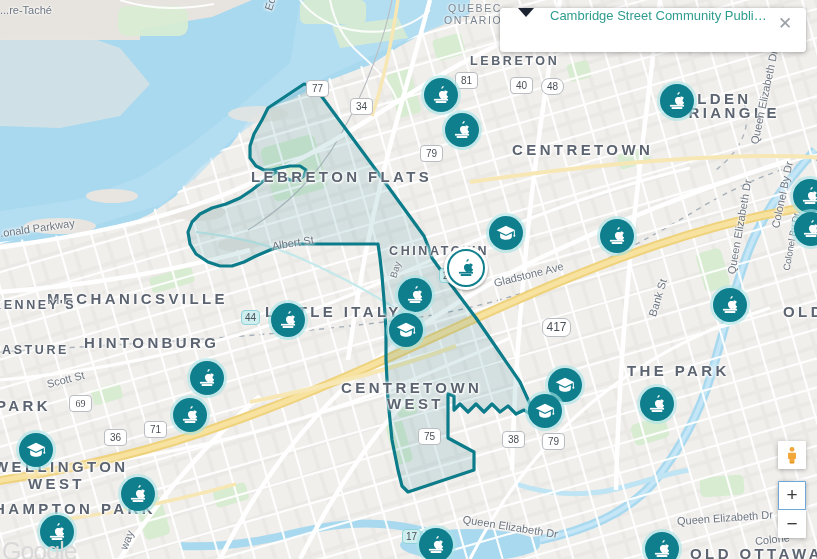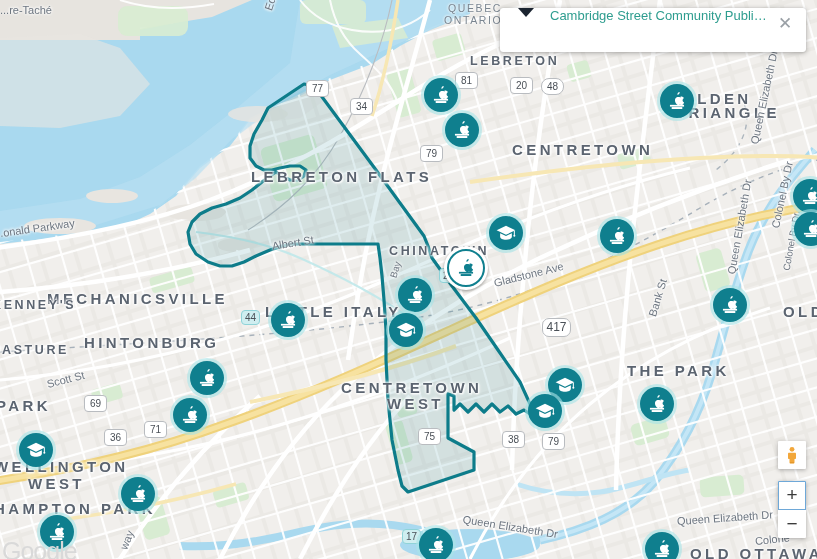--- a/index.html
+++ b/index.html
@@ -322,27 +322,27 @@
       <div class="street" style="left: 677px; top: 515px; transform: rotate(-4deg); transform-origin: left center;">Queen Elizabeth Dr</div>
       <div class="street" style="left: 755px; top: 535px; transform: rotate(-6deg); transform-origin: left center;">Colone</div>
       <div class="street" style="left: -6px; top: 228px; transform: rotate(-8deg); transform-origin: left center;">...onald Parkway</div>
       <div class="street" style="left: 47px; top: 378px; transform: rotate(-14deg); transform-origin: left center;">Scott St</div>
       <div class="street" style="left: 123px; top: 543px; transform: rotate(-68deg); transform-origin: left center;">way</div>
     </div>
   <div id="shields">
       <div class="shield" style="left: 306px; top: 80px;">77</div>
       <div class="shield" style="left: 350px; top: 98px;">34</div>
       <div class="shield" style="left: 455px; top: 72px;">81</div>
-      <div class="shield" style="left: 510px; top: 77px;">20</div>
+      <div class="shield" style="left: 510px; top: 77px;">40</div>
       <div class="shield" style="left: 541px; top: 78px; border-radius: 8px;">48</div>
       <div class="shield" style="left: 420px; top: 145px;">79</div>
       <div class="shield tiny" style="left: 439px; top: 220px; background: rgb(207, 238, 240); border-color: rgb(143, 211, 216);">26</div>
       <div class="shield tiny" style="left: 241px; top: 262px; background: rgb(207, 238, 240); border-color: rgb(143, 211, 216);">44</div>
       <div class="shield big" style="left: 542px; top: 318px;">417</div>
-      <div class="shield" style="left: 84px; top: 395px;">69</div>
+      <div class="shield" style="left: 69px; top: 395px; font-family: Liberation Serif, serif;">69</div>
       <div class="shield" style="left: 104px; top: 429px;">36</div>
       <div class="shield" style="left: 144px; top: 421px;">71</div>
       <div class="shield" style="left: 418px; top: 428px;">75</div>
       <div class="shield" style="left: 502px; top: 431px;">38</div>
       <div class="shield" style="left: 542px; top: 433px;">79</div>
       <div class="shield tiny" style="left: 402px; top: 481px; background: rgb(207, 238, 240); border-color: rgb(143, 211, 216);">17</div>
     </div>
   <div id="markers">
       <div class="mk" style="left: 441px; top: 95px;">
         <div class="halo"></div>

